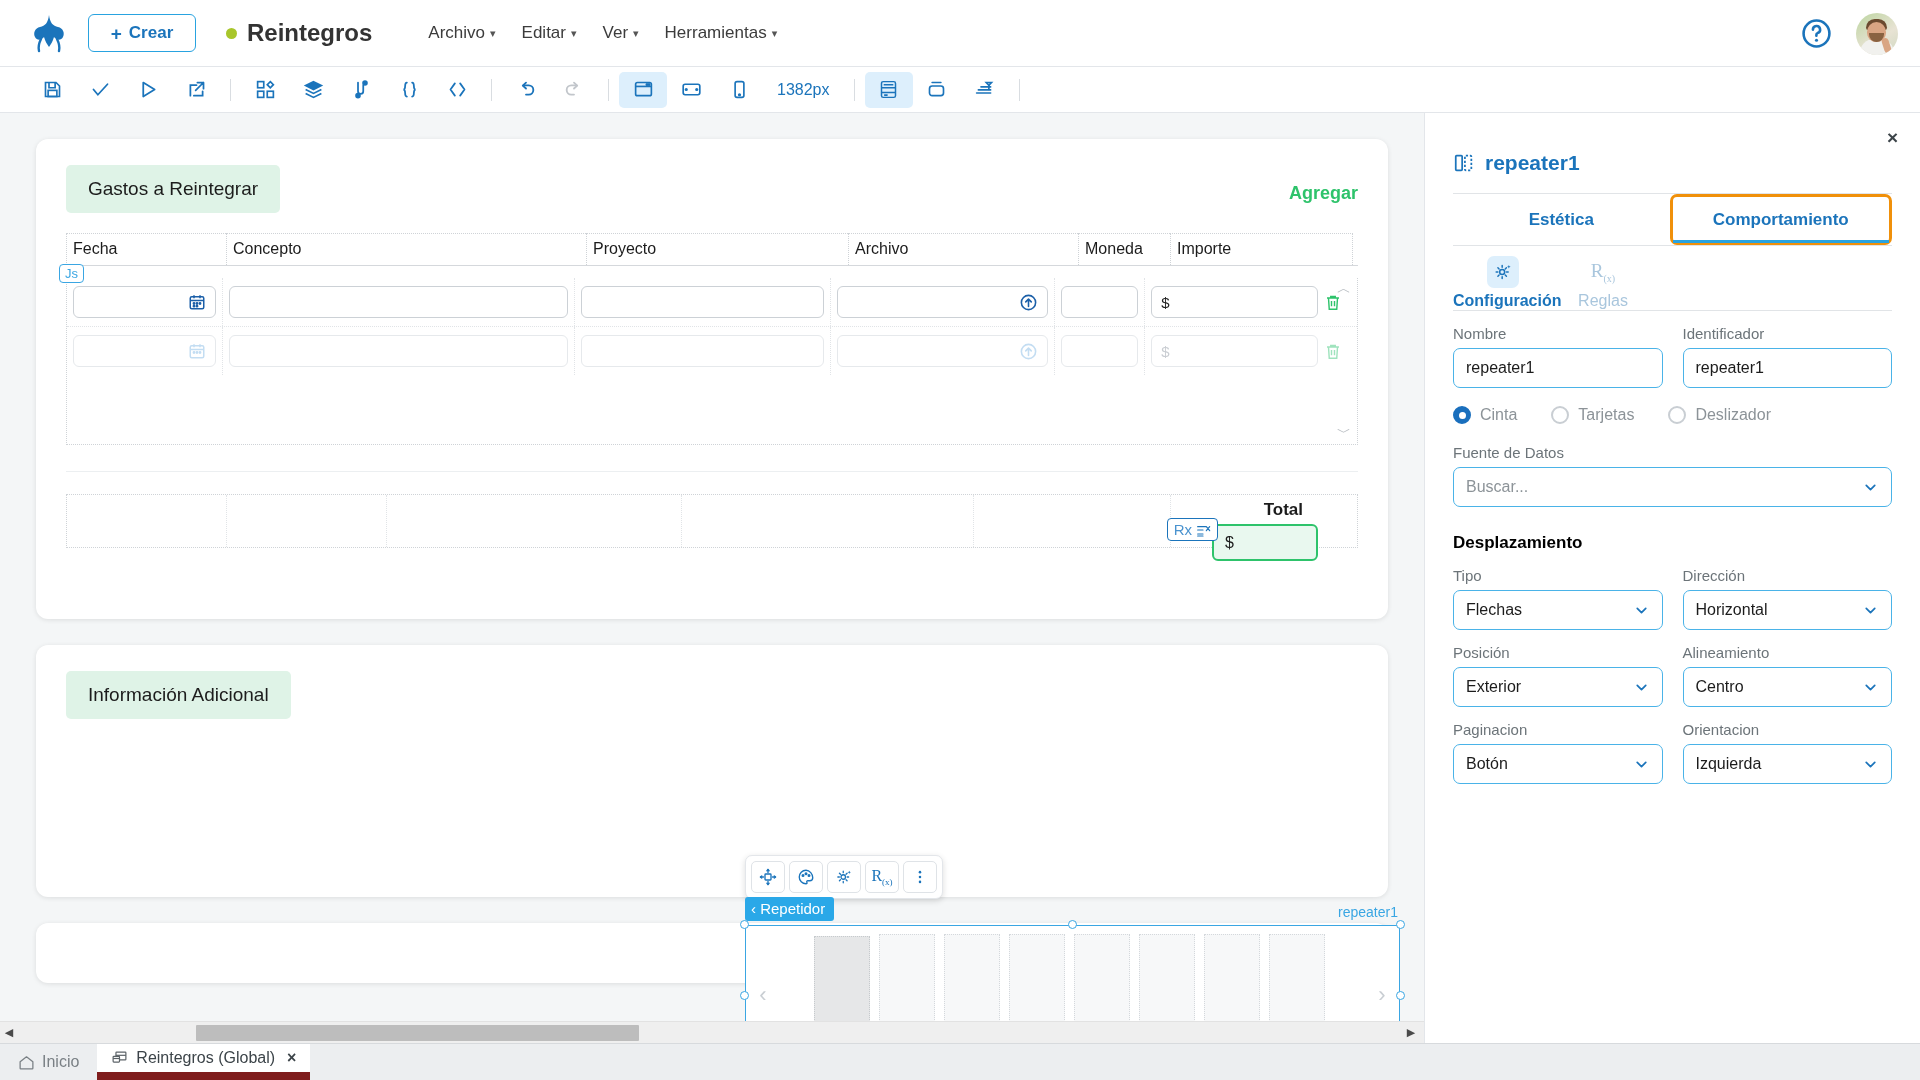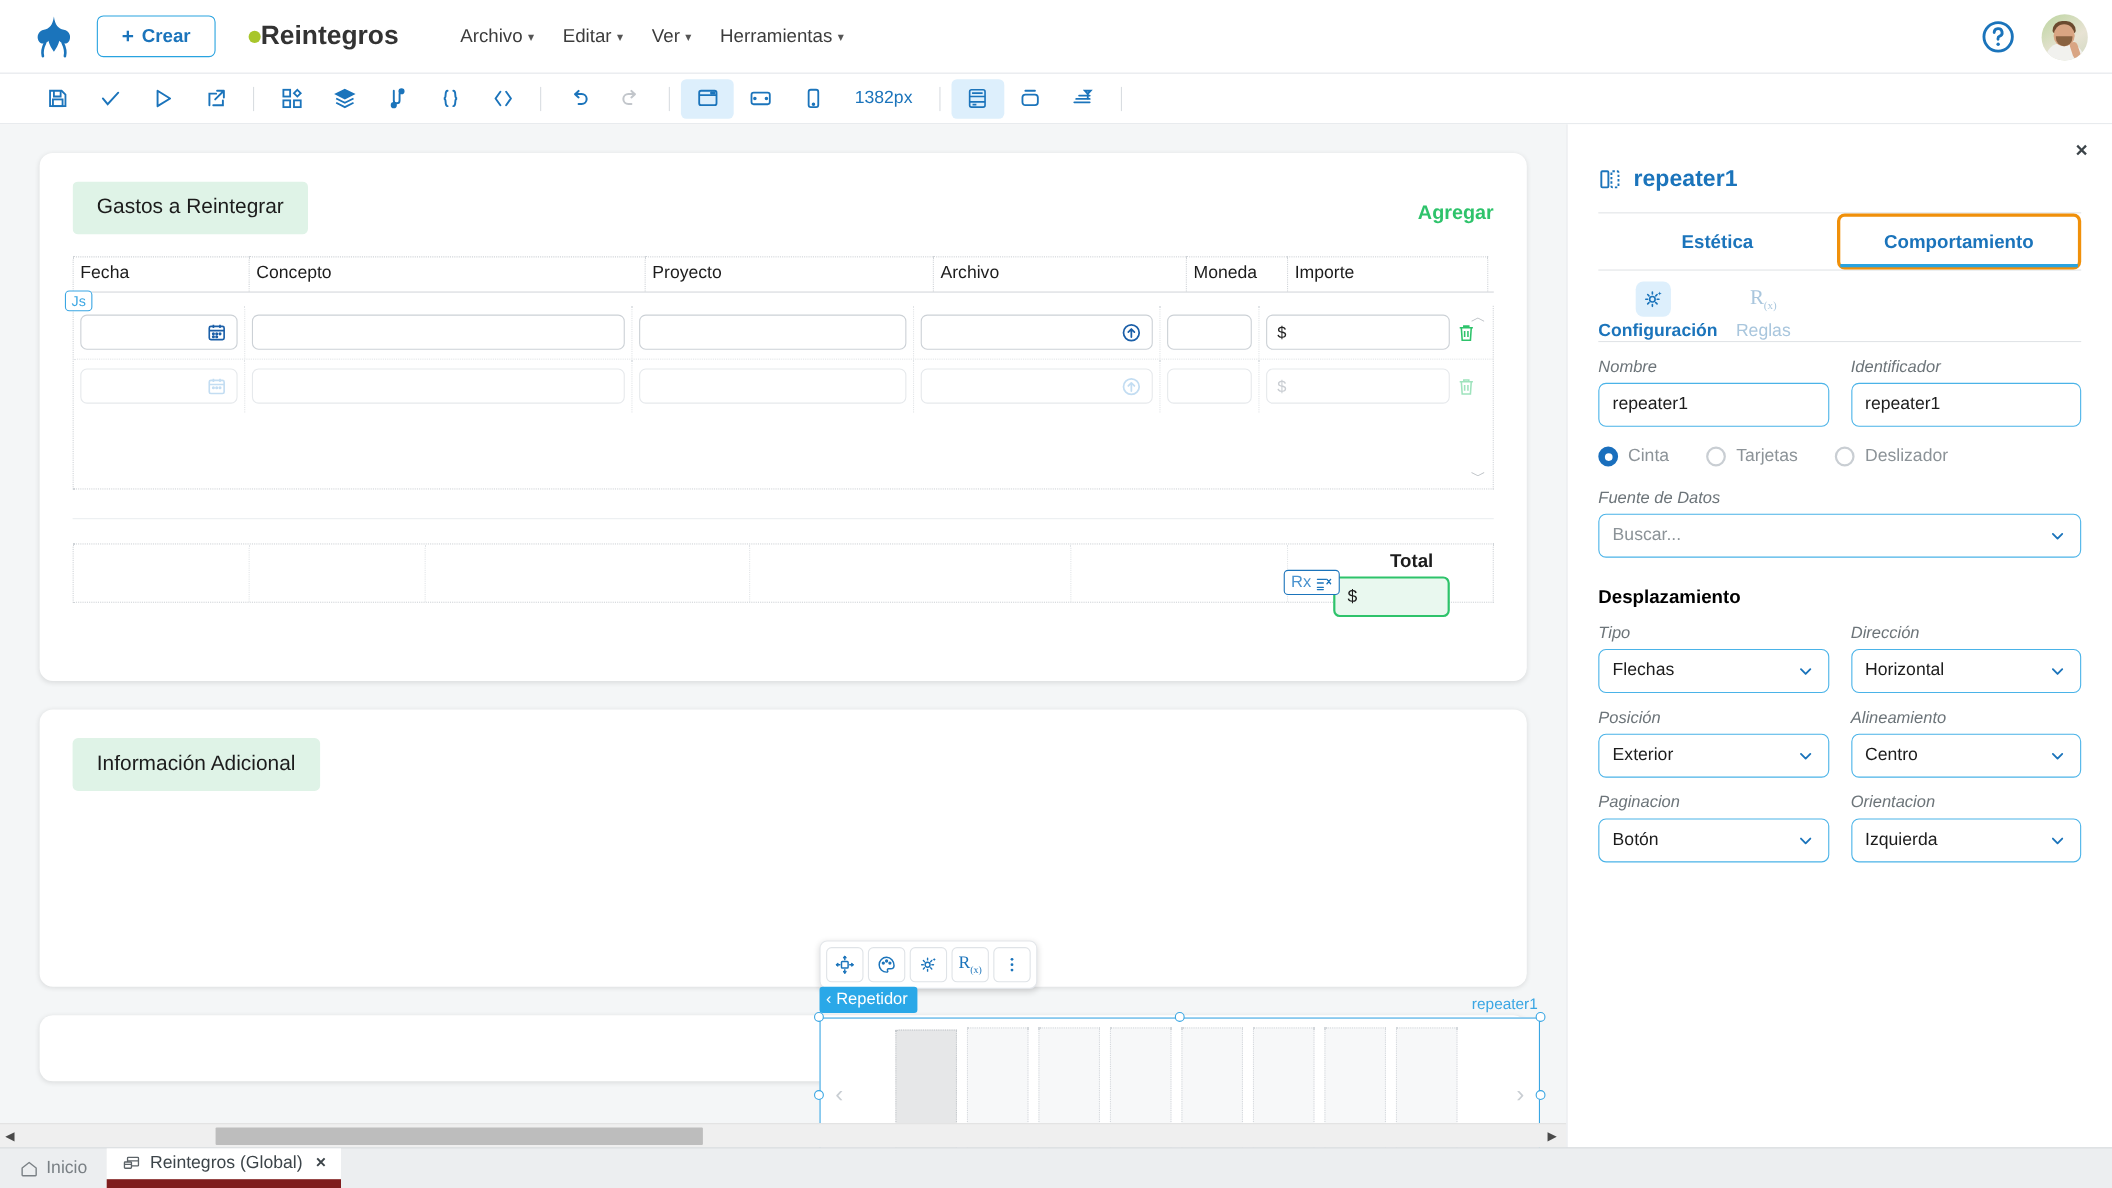--- a/index.html
+++ b/index.html
@@ -18,21 +18,21 @@
   .logo { width: 62px; display:flex; align-items:center; justify-content:center; margin-left:18px;}
   .btn-crear {
     display: flex; align-items: center; justify-content: center; gap: 7px;
     border: 1px solid #29a3e0; border-radius: 6px;
     color: #1b74bb; font-weight: bold; font-size: 17px;
     height: 38px; width: 108px; background: #fff; cursor: pointer;
     margin-left: 8px;
   }
   .btn-crear .plus { font-size: 19px; line-height: 1; }
   .app-title {
-    display: flex; align-items: center; 
+    display: flex; align-items: center; gap: 10px;
     margin-left: 30px; font-size: 24px; font-weight: bold; color: #333;
   }
   .status-dot { width: 11px; height: 11px; border-radius: 50%; background: #a8c62b; display:inline-block;}
   .menus { display: flex; align-items: center; gap: 26px; margin-left: 56px; }
   .menu-item {
     font-size: 17px; color: #3c3c3c; cursor: pointer;
     display: flex; align-items: center; gap: 5px;
   }
   .caret { font-size: 11px; color: #555; }
   .top-right { position: absolute; right: 22px; top: 0; height: 67px; display: flex; align-items: center; gap: 24px; }
@@ -197,21 +197,21 @@
   .subtab .ico {
     width: 32px; height: 32px; margin: 0 auto 4px auto; border-radius: 7px;
     display:flex; align-items:center; justify-content:center; color:#1b74bb; font-size: 17px;
   }
   .subtab.active .ico { background: #ddeffc; }
   .subtab .lbl { font-size: 16px; font-weight: bold; color: #1b74bb; }
   .subtab.inactive .ico { color: #a9c6dd; }
   .subtab.inactive .lbl { color: #a9c6dd; font-weight: normal; }
   .field-row { display: flex; gap: 20px; margin-top: 14px; }
   .field { flex: 1; }
-  .field-label { font-size: 15px; color: #6c7479; margin-bottom: 6px; font-style: italic; }
+  .field-label { font-size: 15px; color: #6c7479; margin-bottom: 6px; }
   .field-input {
     height: 40px; border: 1px solid #4ab3e8; border-radius: 7px;
     display: flex; align-items: center; padding: 0 12px; font-size: 16px; color: #1c1c1c;
     background: #fff; cursor: text;
   }
   .field-select {
     height: 40px; border: 1px solid #4ab3e8; border-radius: 7px;
     display: flex; align-items: center; justify-content: space-between;
     padding: 0 12px; font-size: 16px; color: #1c1c1c; background: #fff; cursor: pointer;
   }

